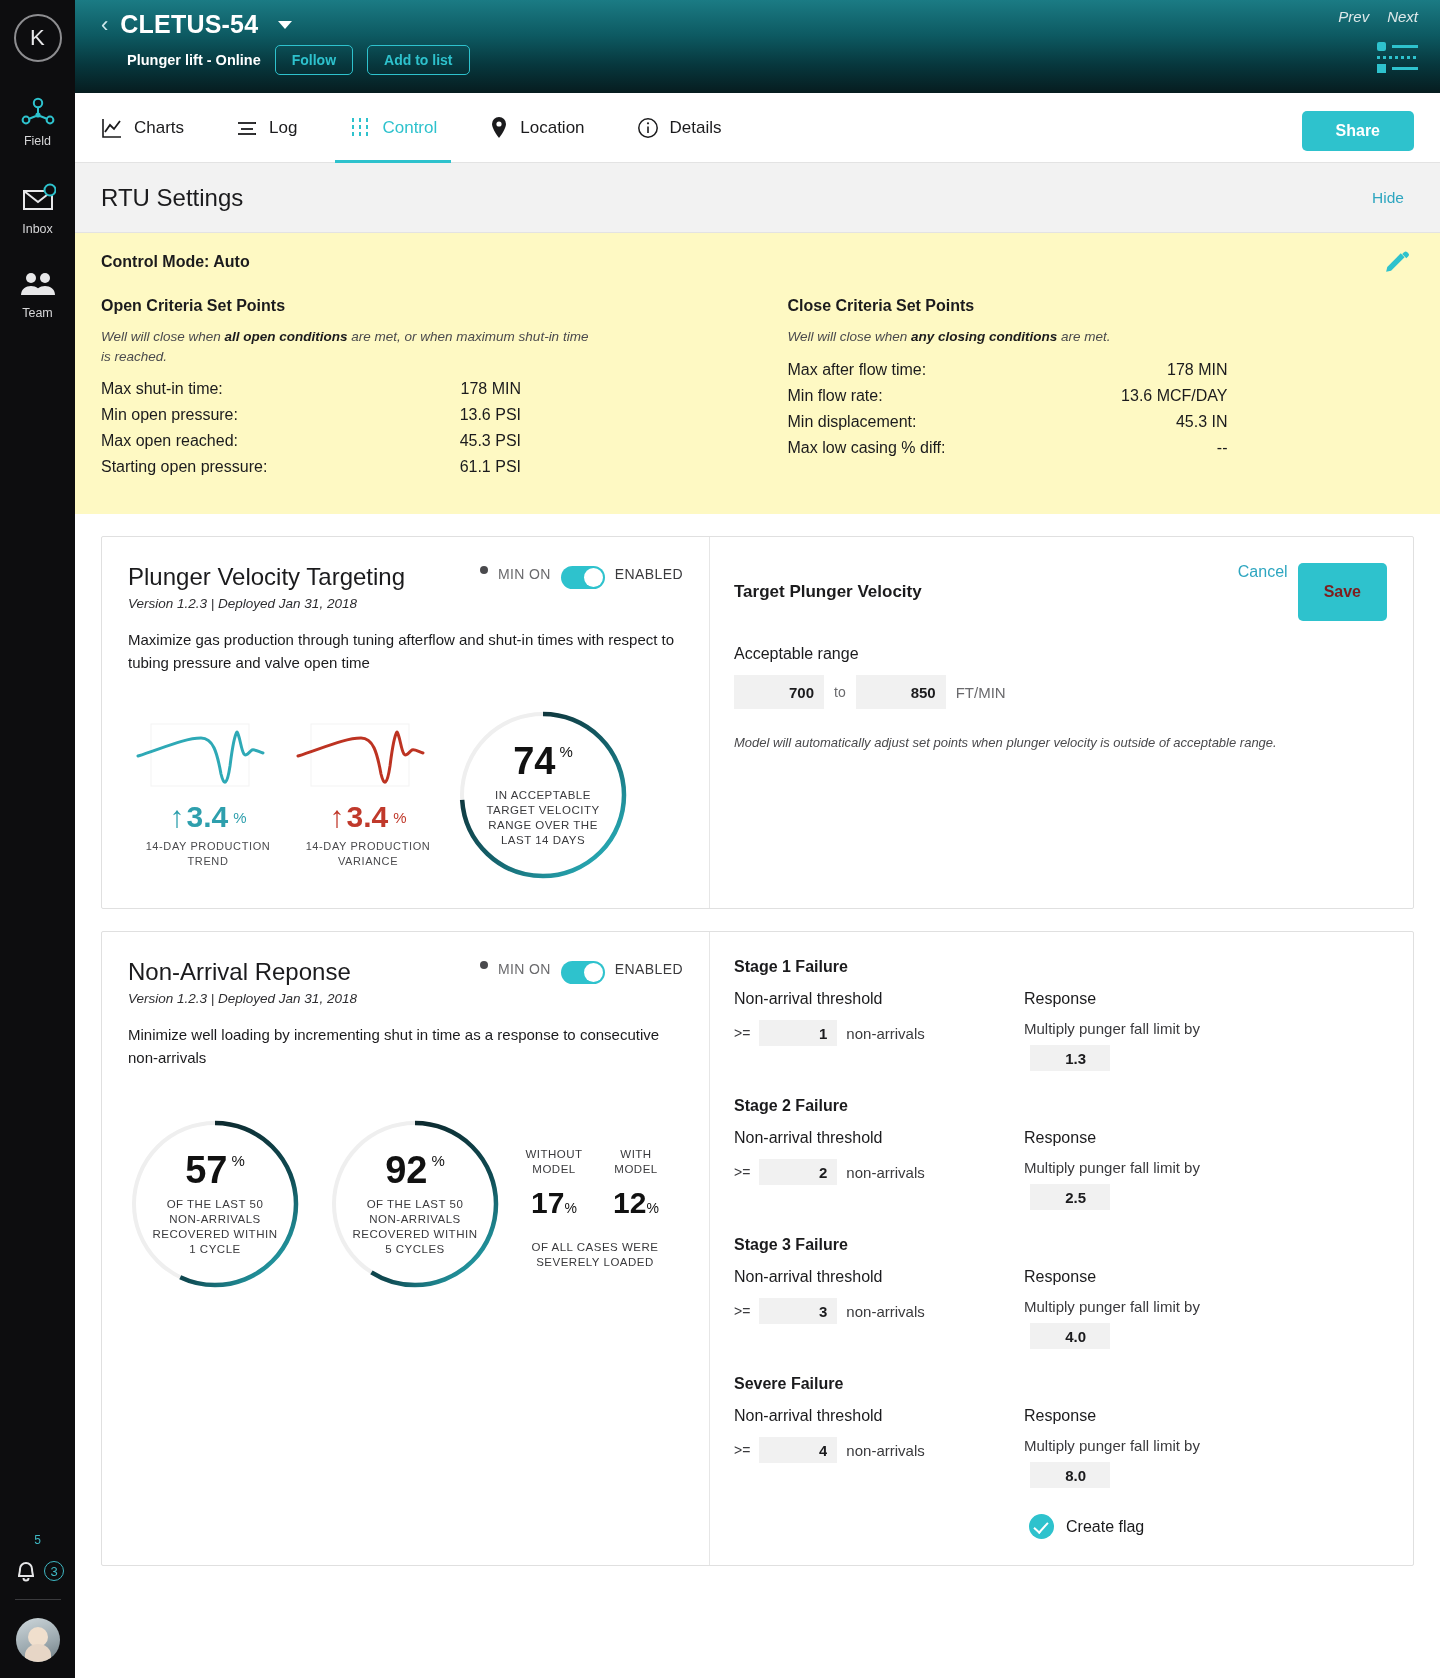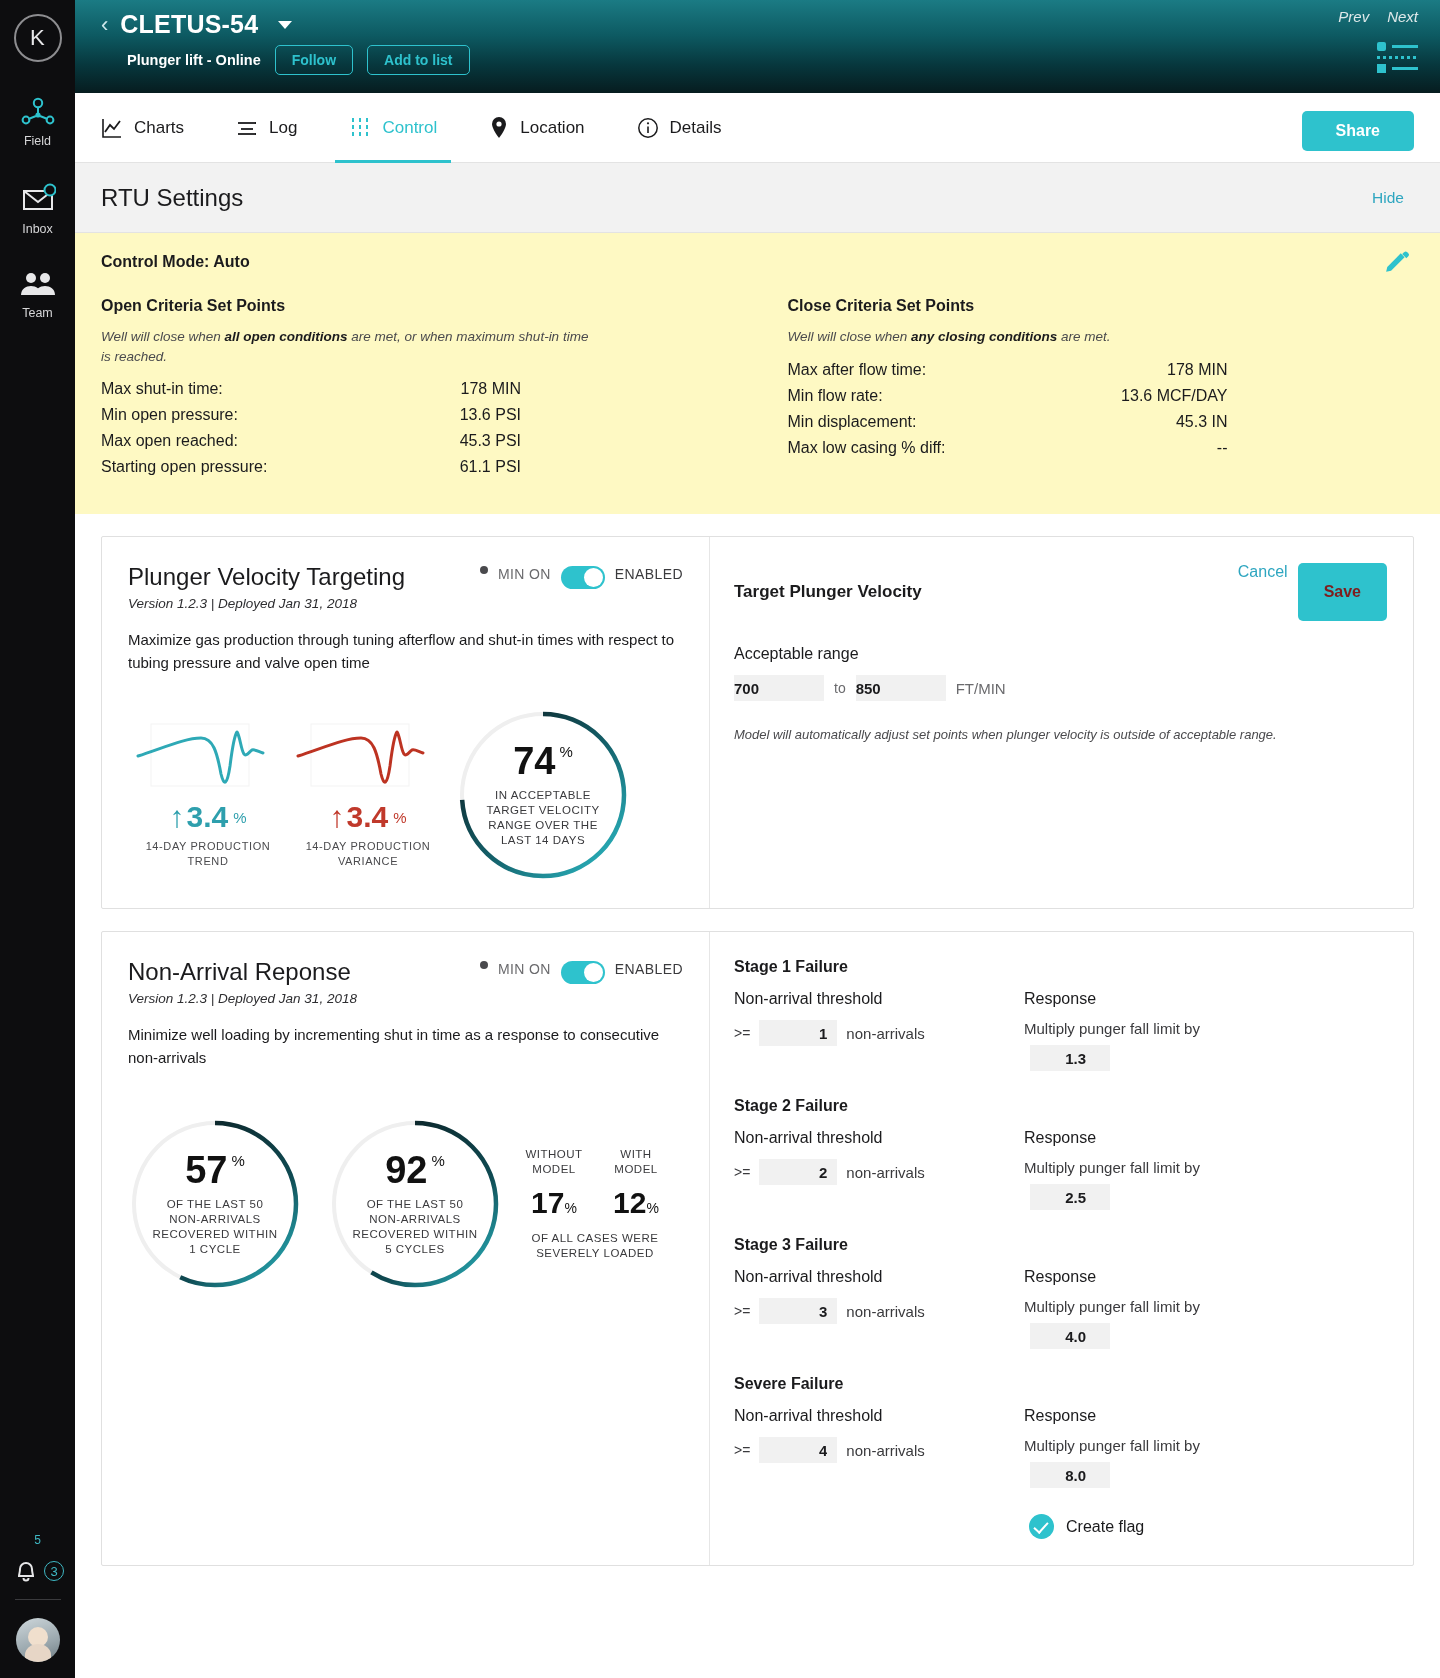--- a/index.html
+++ b/index.html
@@ -167,32 +167,32 @@
   .donut .big { font-size: 38px; font-weight: bold; color: #111; line-height: 1; display: flex; align-items: flex-start; }
   .donut .big .pc { font-size: 15px; font-weight: normal; margin-left: 4px; margin-top: 2px; }
   .donut .cap { font-size: 11.5px; color: #3a3a3d; letter-spacing: .5px; text-align: center; margin-top: 8px; line-height: 1.3; }
 
   .cmp { width: 150px; text-align: center; padding-top: 4px;}
   .cmp-heads { display: flex; justify-content: center; gap: 20px; }
   .cmp-heads div { font-size: 11.5px; color: #3a3a3d; letter-spacing: .5px; width: 62px; line-height:1.25;}
   .cmp-vals { display: flex; justify-content: center; gap: 20px; margin-top: 10px; }
   .cmp-vals div { width: 62px; font-size: 30px; font-weight: bold; color: #111; }
   .cmp-vals .u { font-size: 14px; font-weight: normal; }
-  .cmp-foot { font-size: 11.5px; color: #3a3a3d; letter-spacing: .5px; margin-top: 11px; line-height: 1.3;}
+  .cmp-foot { font-size: 11.5px; color: #3a3a3d; letter-spacing: .5px; margin-top: 20px; line-height: 1.3;}
 
   
   .panel-head { display: flex; align-items: center; }
   .panel-title { font-size: 17px; font-weight: bold; color: #1b1b1d; }
   .panel-actions { margin-left: auto; display: flex; align-items: flex-start; gap: 10px; }
   .cancel-link { color: #2ea6c0; font-size: 16px; cursor: pointer; }
   .save-btn { background: #2ec2cd; border: none; color: #7f1d1d; font-size: 16px; font-weight: bold;
               border-radius: 5px; padding: 20px 26px; cursor: pointer; }
   .field-label { font-size: 16px; color: #1b1b1d; margin-top: 24px; }
   .range-row { display: flex; align-items: center; gap: 10px; margin-top: 12px; }
-  .inp { background: #f1f1f1; border: none; height: 26px; width: 90px; text-align: left;
+  .inp { background: #f1f1f1; border: none; height: 34px; width: 90px; text-align: right;
          padding-right: 10px; font-size: 15px; font-weight: bold; color: #1b1b1d;
          font-family: "Liberation Sans", sans-serif; }
   .unit { font-size: 15px; color: #6a6a6d; }
   .to { font-size: 14px; color: #6a6a6d; }
   .panel-note { font-size: 13px; font-style: italic; color: #4a4a4d; margin-top: 26px; }
 
   
   .stage { margin-bottom: 26px; }
   .stage h5 { font-size: 16px; font-weight: bold; color: #1b1b1d; margin-bottom: 14px; }
   .stage-cols { display: flex; }

